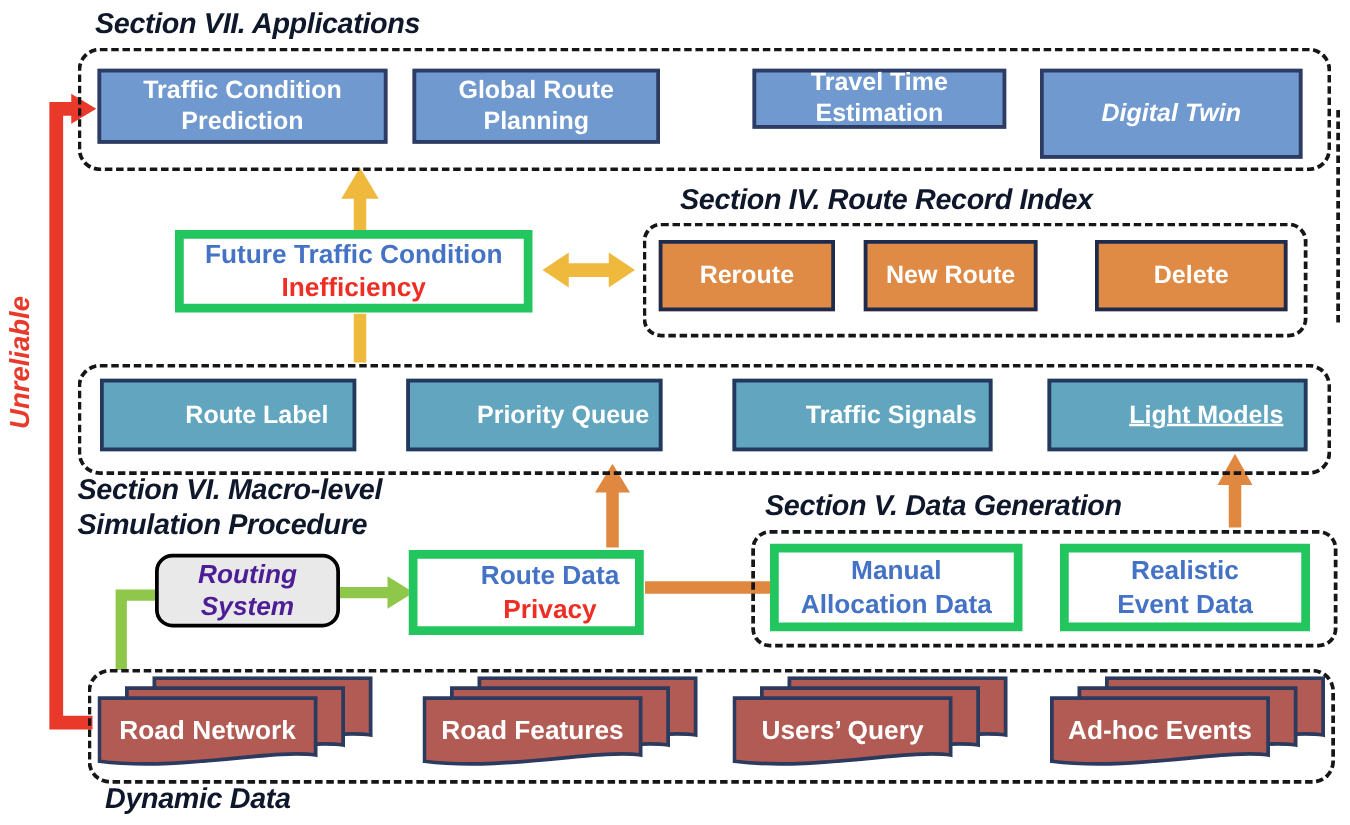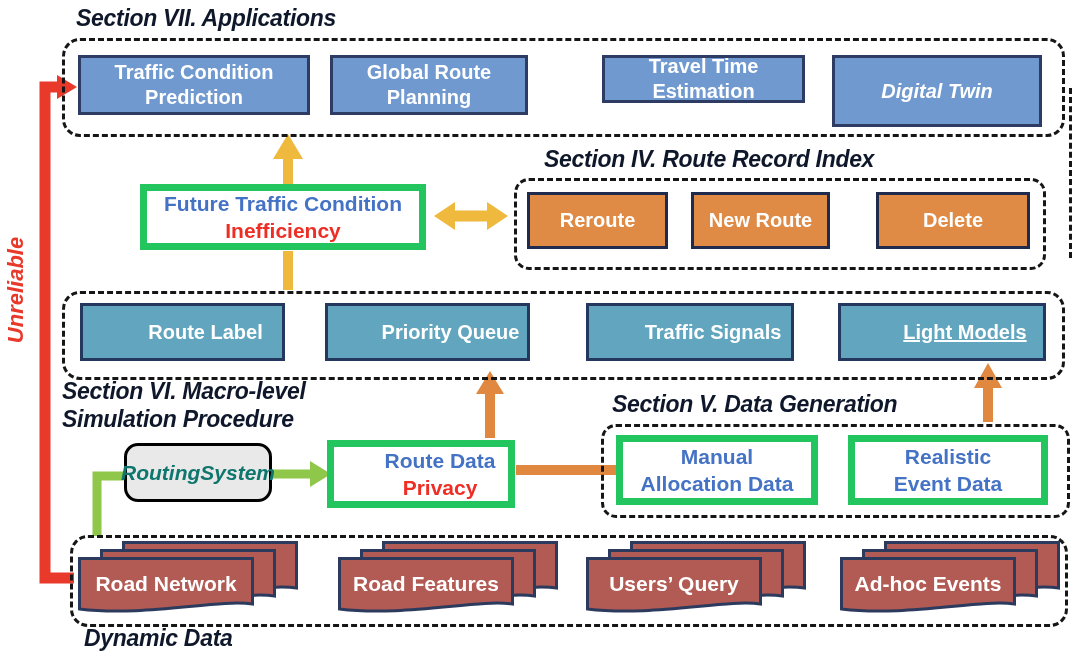--- a/index.html
+++ b/index.html
@@ -15,23 +15,23 @@
     text-align:center;font-weight:bold;font-size:20px;line-height:25px;color:#ffffff;
     border:3px solid #2e3b63;background:#7099cf;box-sizing:border-box;
   }
   .blue{background:#7099cf;border-color:#2e3b63;}
   .orangebx{background:#df8a45;border-color:#1f2b4e;}
   .teal{background:#61a5be;border-color:#24375c;padding-left:46px;}
   .outline{background:#ffffff;border:7px solid #22c55e;font-size:21px;line-height:27px;}
   .t-blue{color:#4472c4;}
   .t-red{color:#ee2e24;}
   .routing{
-    position:absolute;display:flex;align-items:center;justify-content:center;
+    position:absolute;display:flex;flex-direction:column;align-items:center;justify-content:center;
     background:#e9e9e9;border:3px solid #000000;border-radius:14px;
-    font-style:italic;font-weight:bold;font-size:21px;line-height:26px;color:#0f766e;box-sizing:border-box;text-align:center;
+    font-style:italic;font-weight:bold;font-size:21px;line-height:26px;color:#4c1d95;box-sizing:border-box;text-align:center;
   }
   .unreliable{
     position:absolute;left:-63px;top:276px;width:160px;height:28px;
     transform:rotate(-90deg);text-align:center;
     color:#e8392a;font-weight:bold;font-style:italic;font-size:22px;
   }
   .stack{position:absolute;width:222px;height:80px;}
   .card{fill:#b25b54;stroke:#2c3a5e;stroke-width:3;}
   .stack-label{font-family:"Liberation Sans",sans-serif;font-weight:bold;font-size:21px;fill:#ffffff;}
   .edge-line{position:absolute;left:1069px;top:88px;height:170px;width:0;border-left:3px dashed #161616;}

